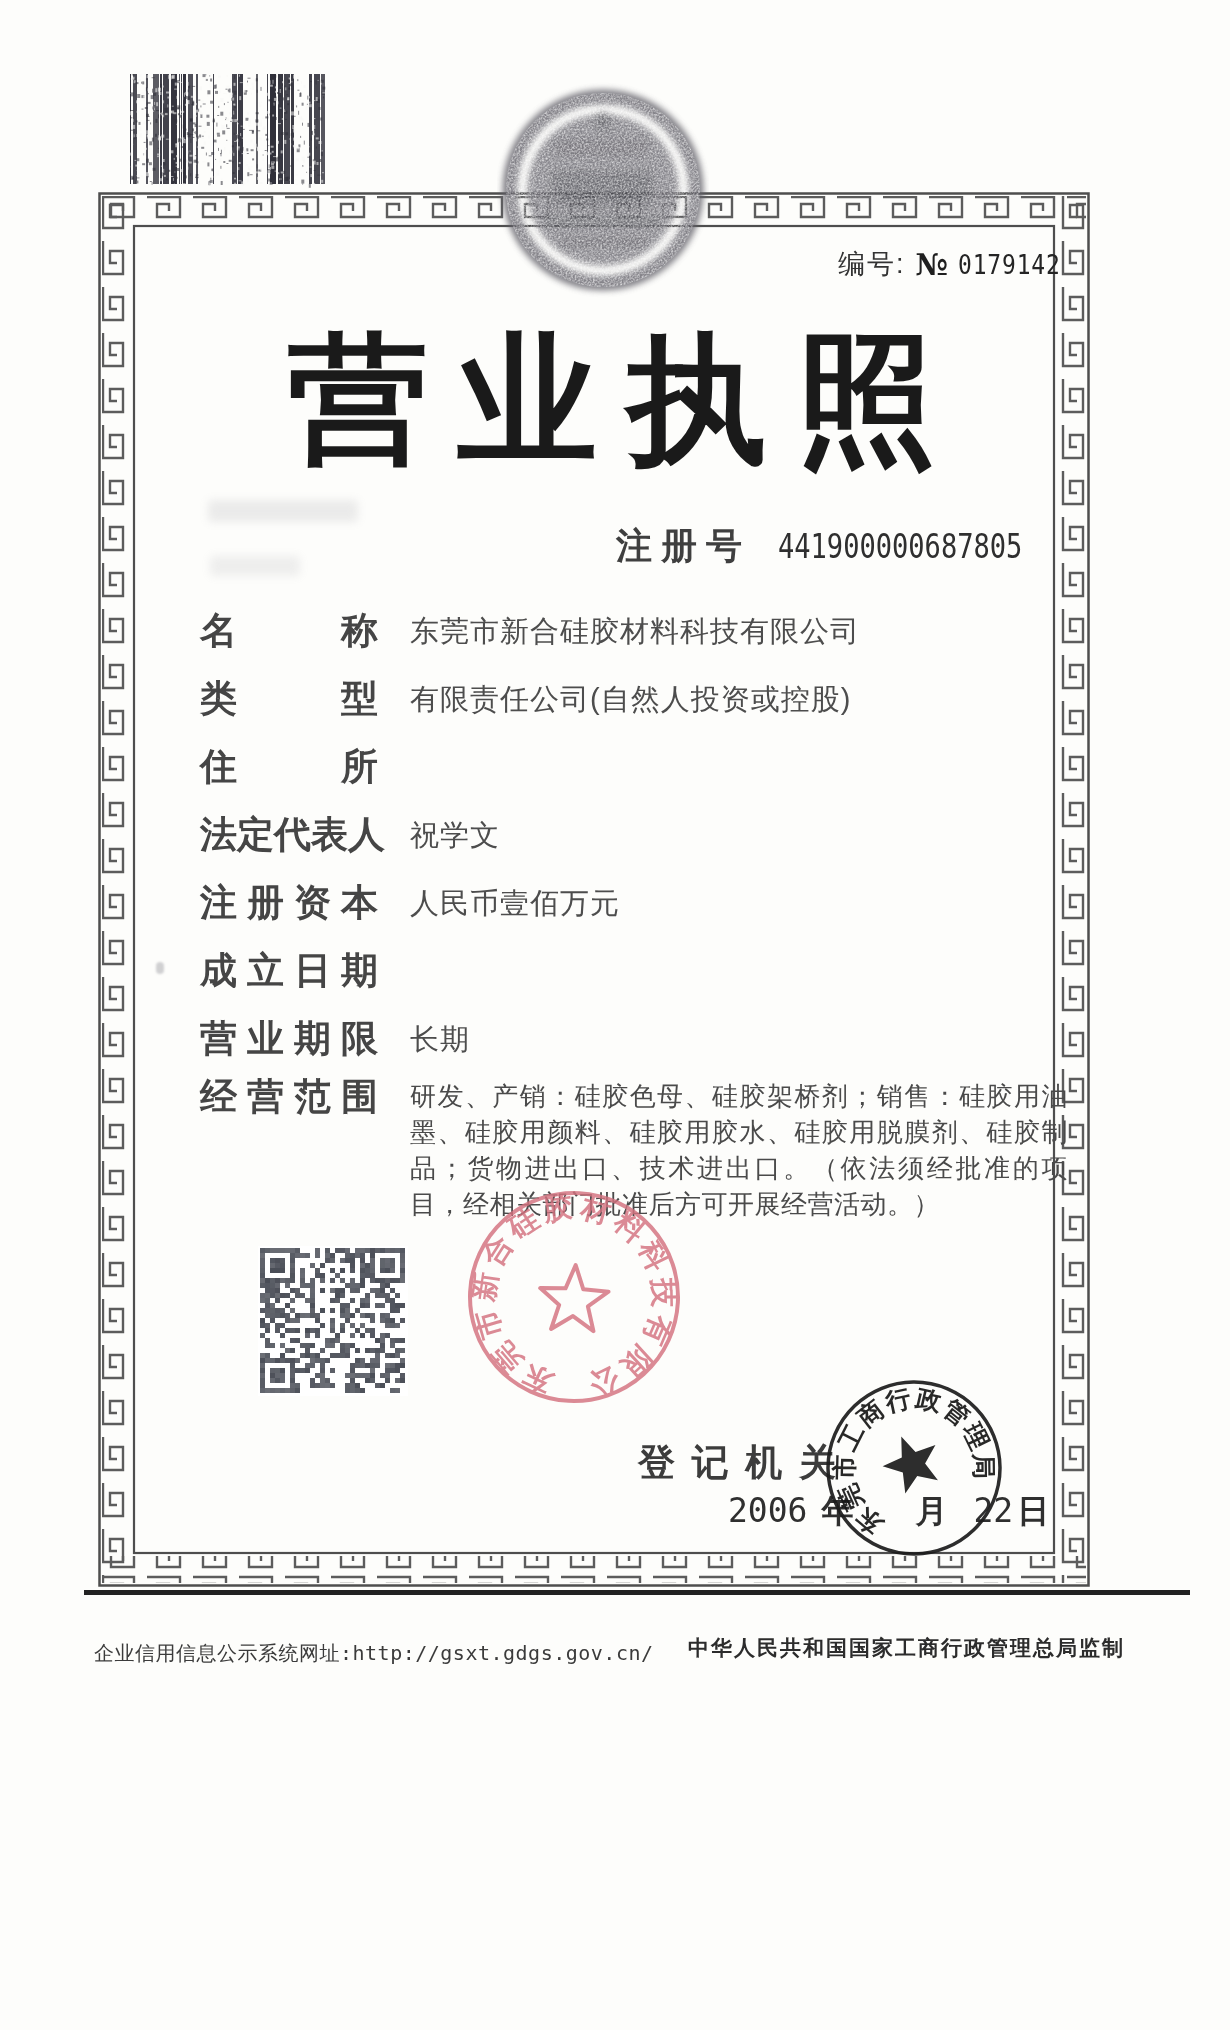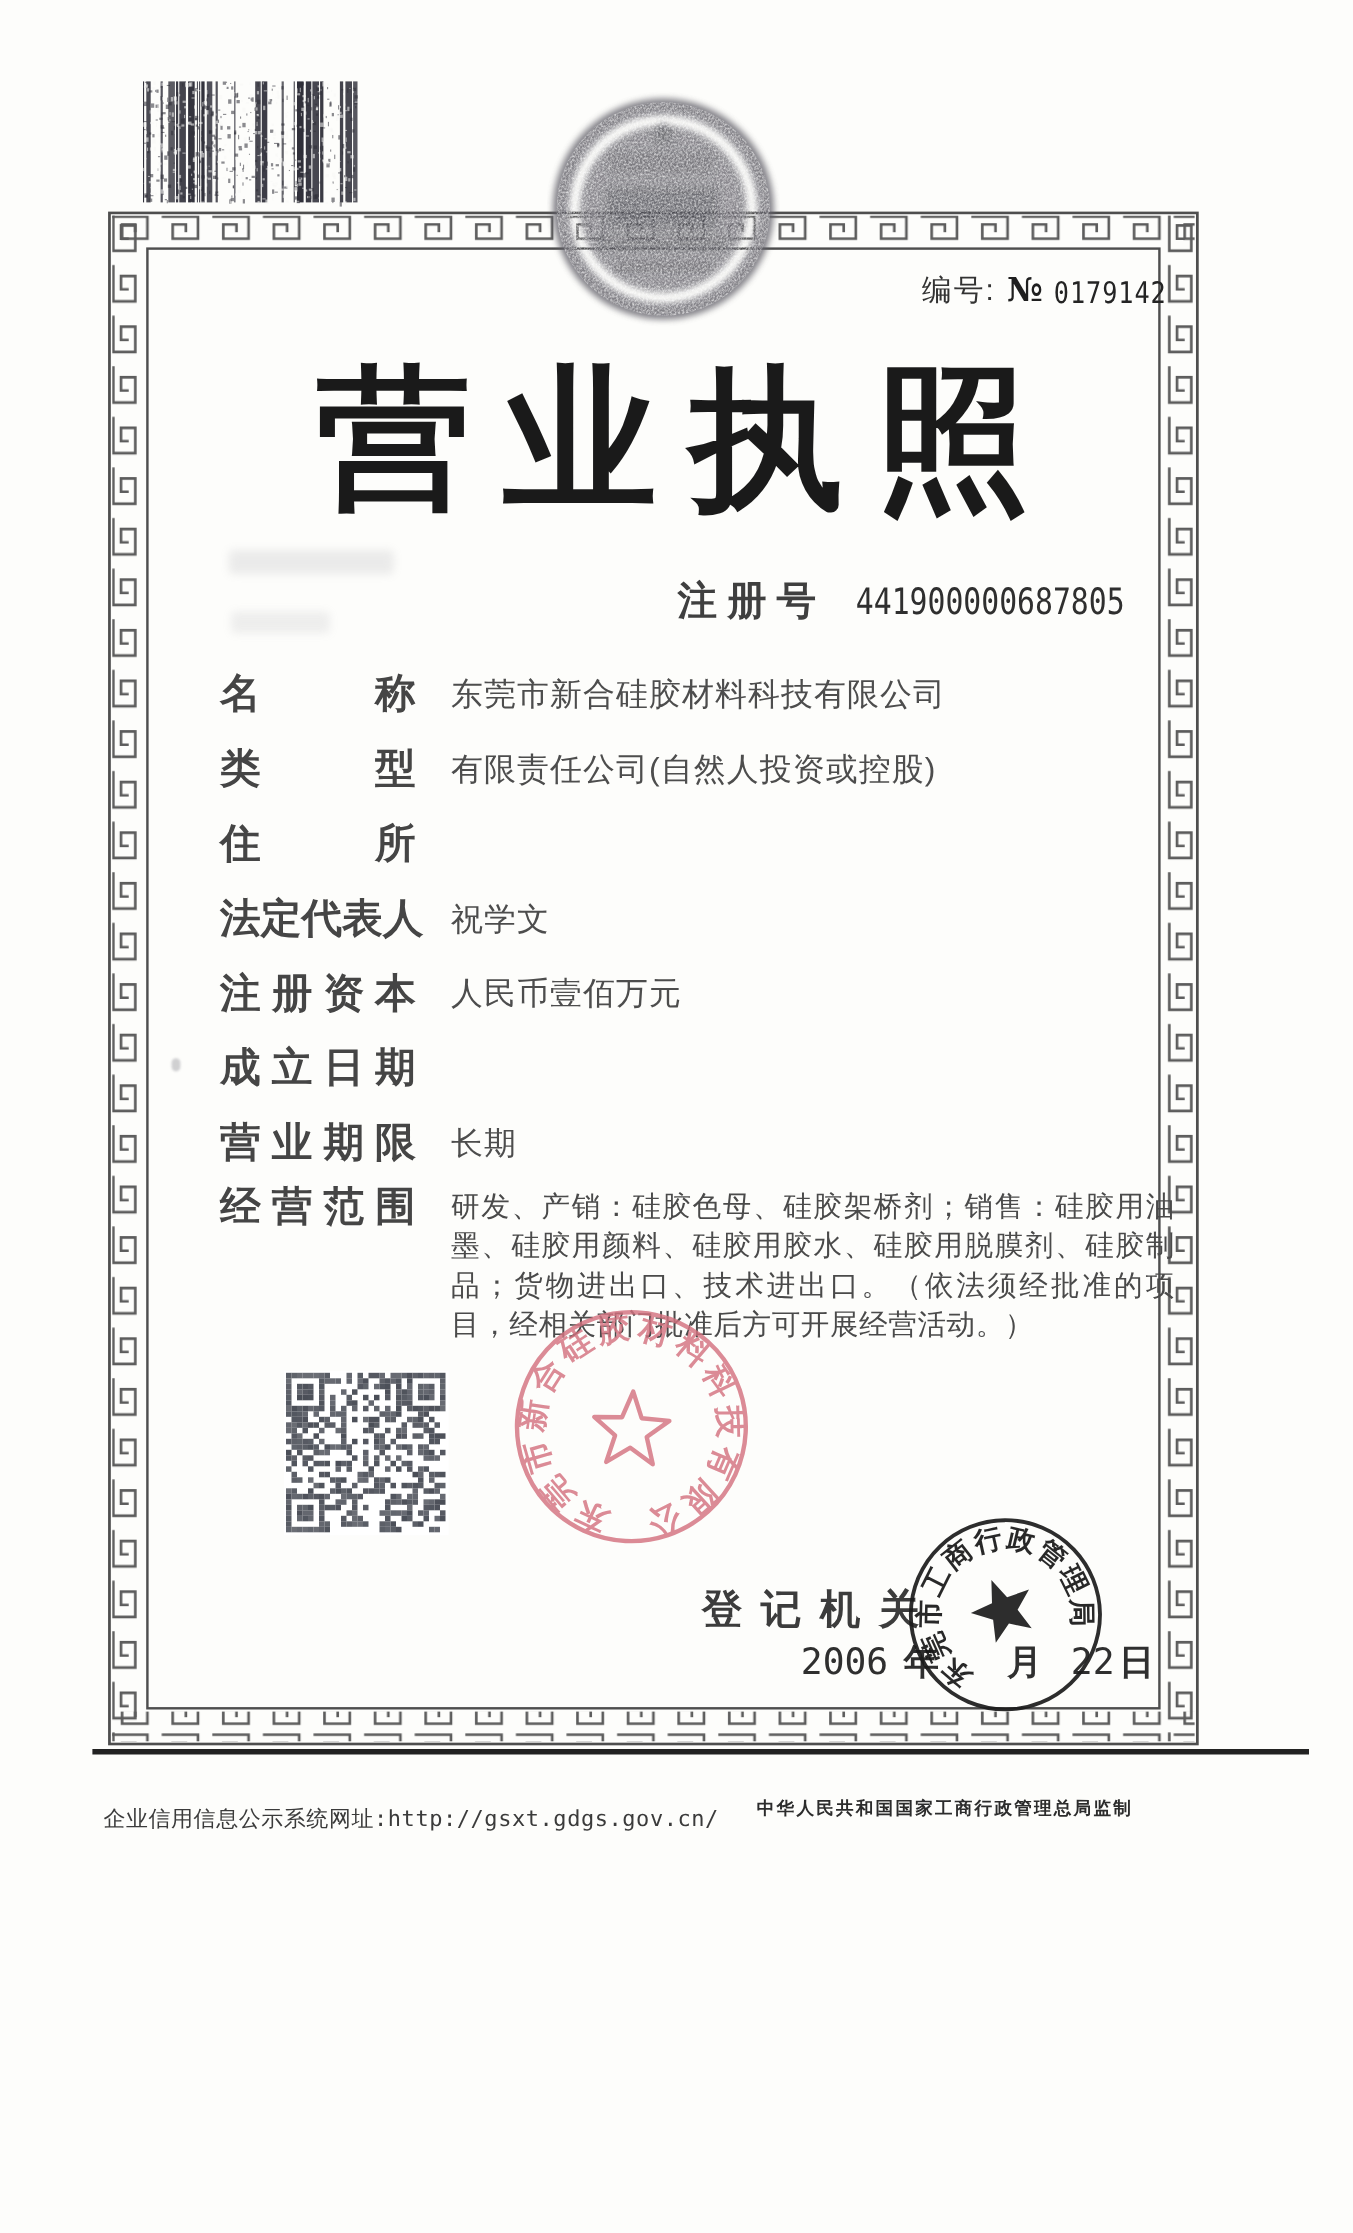--- a/index.html
+++ b/index.html
@@ -1,21 +1,21 @@
 <!DOCTYPE html>
 <html><head>
 <meta charset="utf-8">
 <style>
   html,body{margin:0;padding:0;background:#ffffff;}
   #page{position:relative;width:1230px;height:2030px;background:#fdfdfb;overflow:hidden;
         font-family:"Liberation Sans",sans-serif;color:#333;}
   svg{position:absolute;display:block;}
 
   
-  .serial{position:absolute;top:246px;left:838px;display:flex;align-items:flex-end;gap:10px;color:#2b2b2b;}
+  .serial{position:absolute;top:246px;left:838px;display:flex;align-items:center;gap:10px;color:#2b2b2b;}
   .serial .lab{font-size:27px;letter-spacing:2px;color:#333;}
   .serial .nomark{font-family:"DejaVu Serif",serif;font-weight:800;font-size:30px;color:#1f1f1f;}
   .serial .num{font-family:"DejaVu Sans Mono",monospace;font-size:27px;color:#242424;
                transform:scaleX(.85);transform-origin:left center;letter-spacing:1px;}
 
   
   .title{position:absolute;left:288px;top:330px;width:648px;display:flex;justify-content:space-between;
          font-size:140px;line-height:1;font-weight:900;color:#1a1a1a;font-family:"DejaVu Sans",sans-serif;}
 
   
@@ -43,21 +43,21 @@
   .dateline .unit{font-size:32px;font-weight:700;}
   .dateline .u-year{margin-left:14px;}
   .dateline .u-month{margin-left:62px;}
   .dateline .d-day{margin-left:26px;text-align:center;}
   .dateline .u-day{margin-left:4px;}
 
   
   .rule{position:absolute;left:84px;top:1590px;width:1106px;height:5px;background:#222;}
   .footL{position:absolute;left:94px;top:1640px;font-family:"DejaVu Sans Mono",monospace;font-size:20px;
          color:#3b3b3b;letter-spacing:.5px;}
-  .footR{position:absolute;left:688px;top:1634px;font-size:16px;font-weight:700;color:#2c2c2c;letter-spacing:2px;}
+  .footR{position:absolute;left:688px;top:1634px;font-size:21px;font-weight:700;color:#2c2c2c;letter-spacing:2px;}
 
   
   .smudge{position:absolute;background:#9a9aa0;filter:blur(4px);border-radius:4px;}
   .sm1{left:208px;top:500px;width:150px;height:22px;opacity:.18;}
   .sm2{left:210px;top:556px;width:90px;height:20px;opacity:.15;}
   .sm3{left:156px;top:962px;width:8px;height:12px;opacity:.45;filter:blur(1px);}
 </style>
 </head>
 <body>
 

